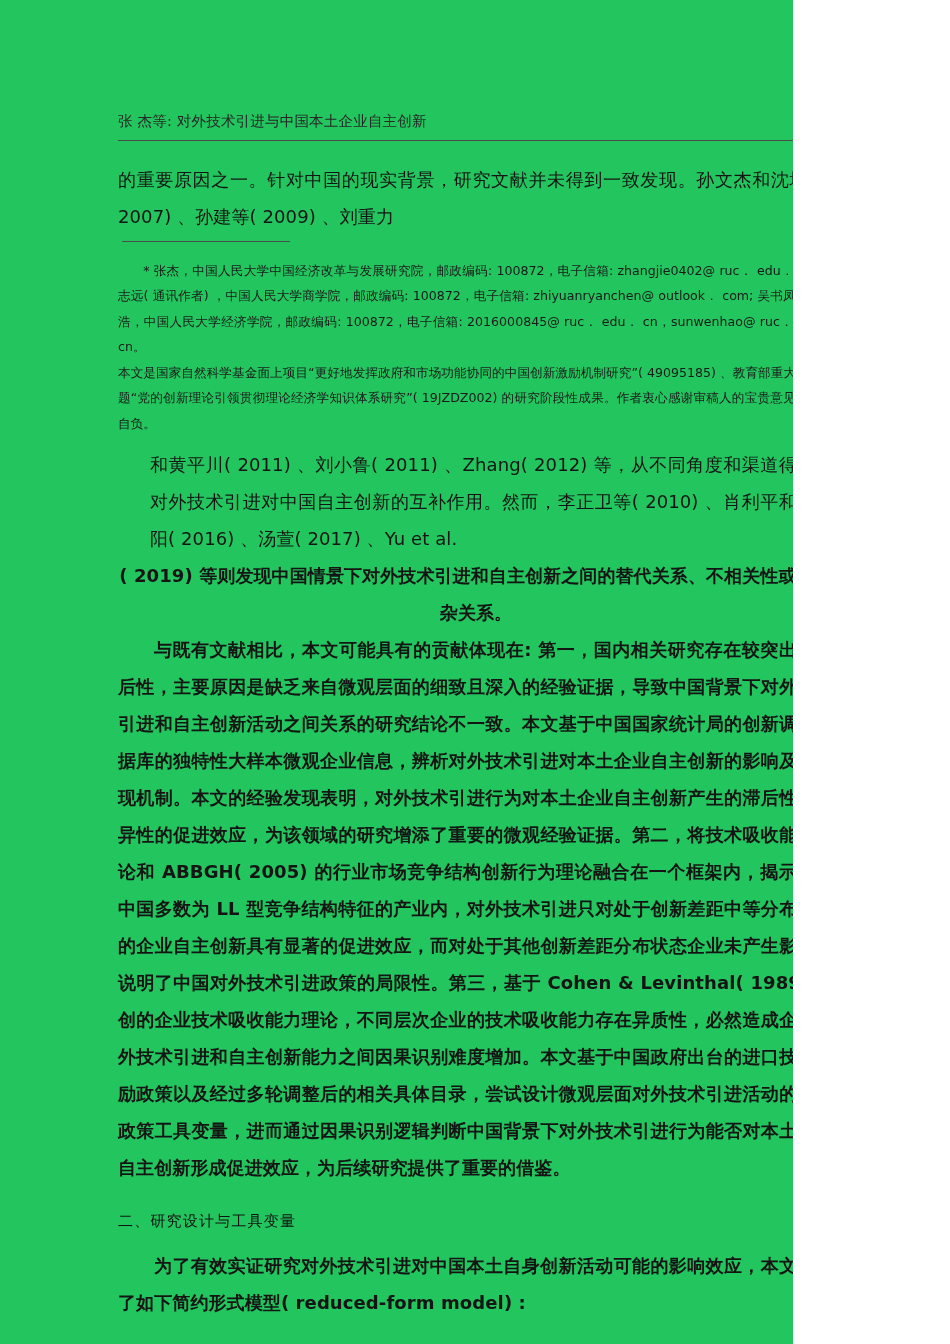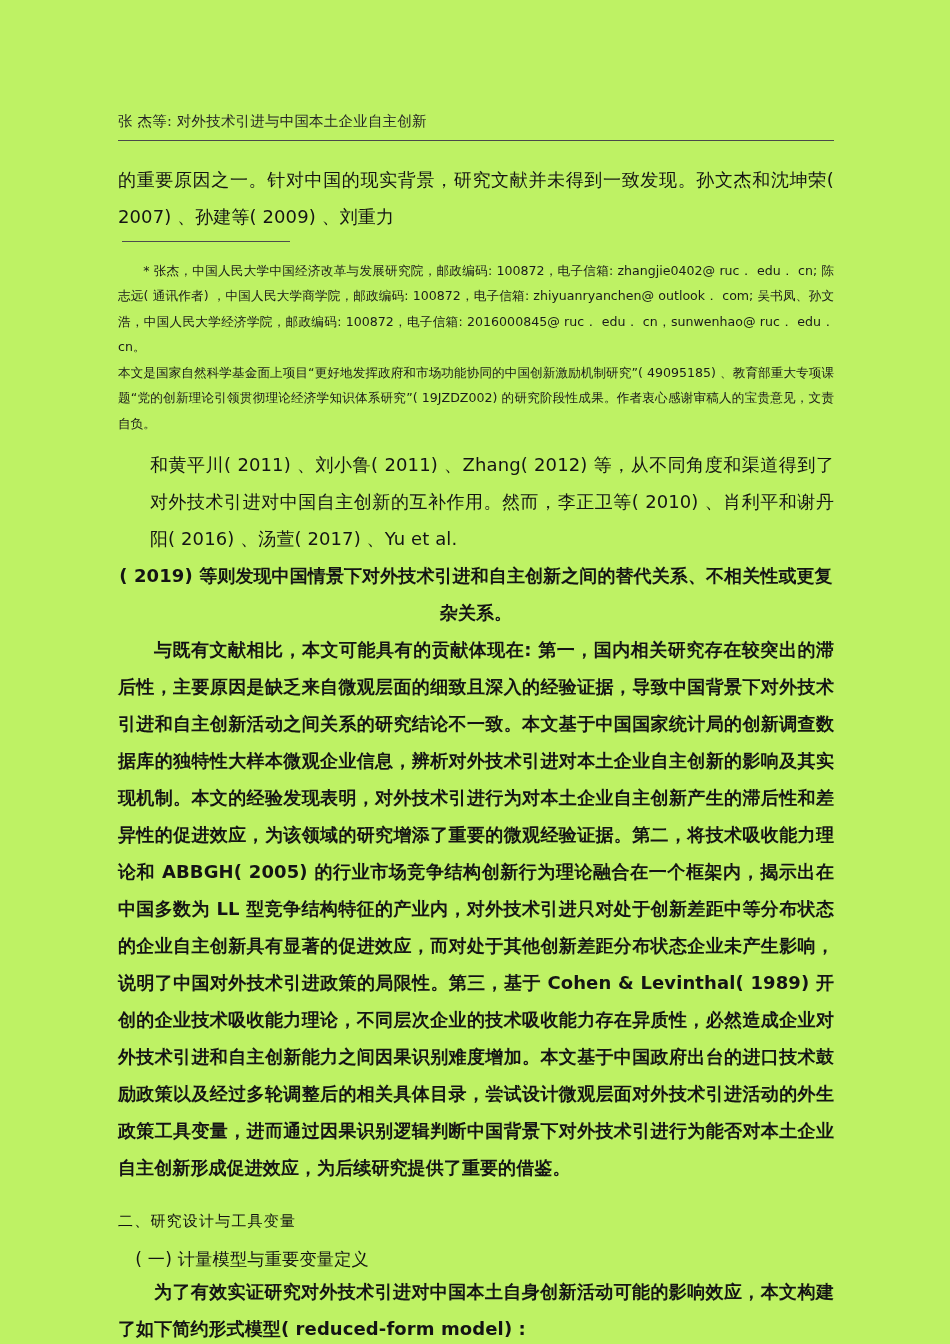--- a/index.html
+++ b/index.html
@@ -7,23 +7,23 @@
     padding: 0;
     background: #ffffff;
   }
   body {
     font-family: "DejaVu Sans", "Liberation Sans", sans-serif;
     color: #1a1a1a;
     -webkit-font-smoothing: antialiased;
   }
   .page {
     position: relative;
-    width: 950px;
+    width: 793px;
     height: 1344px;
-    background: #bef264;
+    background: #22c55e;
     overflow: hidden;
     box-sizing: border-box;
   }
   .content {
     position: absolute;
     left: 118px;
     top: 112px;
     width: 716px;
   }
 
@@ -117,18 +117,17 @@
       <div>本文是国家自然科学基金面上项目“更好地发挥政府和市场功能协同的中国创新激励机制研究”( 49095185) 、教育部重大专项课题“党的创新理论引领贯彻理论经济学知识体系研究”( 19JZDZ002) 的研究阶段性成果。作者衷心感谢审稿人的宝贵意见，文责自负。</div>
     </div>
 
     <p class="body-text" style="margin-top:10px;margin-left:32px;">和黄平川( 2011) 、刘小鲁( 2011) 、Zhang( 2012) 等，从不同角度和渠道得到了对外技术引进对中国自主创新的互补作用。然而，李正卫等( 2010) 、肖利平和谢丹阳( 2016) 、汤萱( 2017) 、Yu et al.</p>
     <p class="body-text nowrap-tail">( 2019) 等则发现中国情景下对外技术引进和自主创新之间的替代关系、不相关性或更复杂关系。</p>
 
     <p class="body-text indent">与既有文献相比，本文可能具有的贡献体现在: 第一，国内相关研究存在较突出的滞后性，主要原因是缺乏来自微观层面的细致且深入的经验证据，导致中国背景下对外技术引进和自主创新活动之间关系的研究结论不一致。本文基于中国国家统计局的创新调查数据库的独特性大样本微观企业信息，辨析对外技术引进对本土企业自主创新的影响及其实现机制。本文的经验发现表明，对外技术引进行为对本土企业自主创新产生的滞后性和差异性的促进效应，为该领域的研究增添了重要的微观经验证据。第二，将技术吸收能力理论和 ABBGH( 2005) 的行业市场竞争结构创新行为理论融合在一个框架内，揭示出在中国多数为 LL 型竞争结构特征的产业内，对外技术引进只对处于创新差距中等分布状态的企业自主创新具有显著的促进效应，而对处于其他创新差距分布状态企业未产生影响，说明了中国对外技术引进政策的局限性。第三，基于 Cohen &amp; Levinthal( 1989) 开创的企业技术吸收能力理论，不同层次企业的技术吸收能力存在异质性，必然造成企业对外技术引进和自主创新能力之间因果识别难度增加。本文基于中国政府出台的进口技术鼓励政策以及经过多轮调整后的相关具体目录，尝试设计微观层面对外技术引进活动的外生政策工具变量，进而通过因果识别逻辑判断中国背景下对外技术引进行为能否对本土企业自主创新形成促进效应，为后续研究提供了重要的借鉴。</p>
 
     <h2 class="section-title">二、研究设计与工具变量</h2>
 
-    <h3 class="subsection-title">( 一) 计量模型与重要变量定义</h3>
 
     <p class="body-text indent">为了有效实证研究对外技术引进对中国本土自身创新活动可能的影响效应，本文构建了如下简约形式模型( reduced-form model) :</p>
 
   </div>
 </div>
 
 </body></html>

